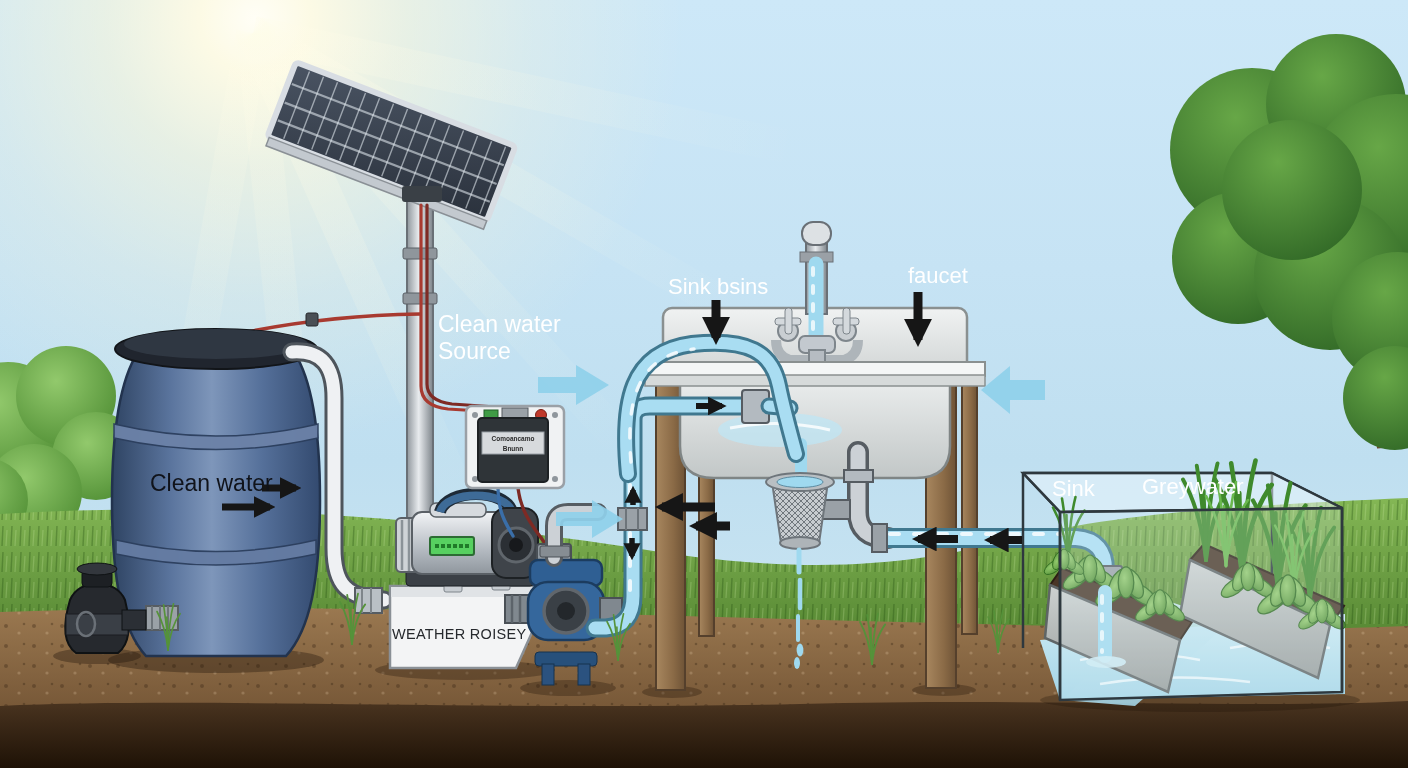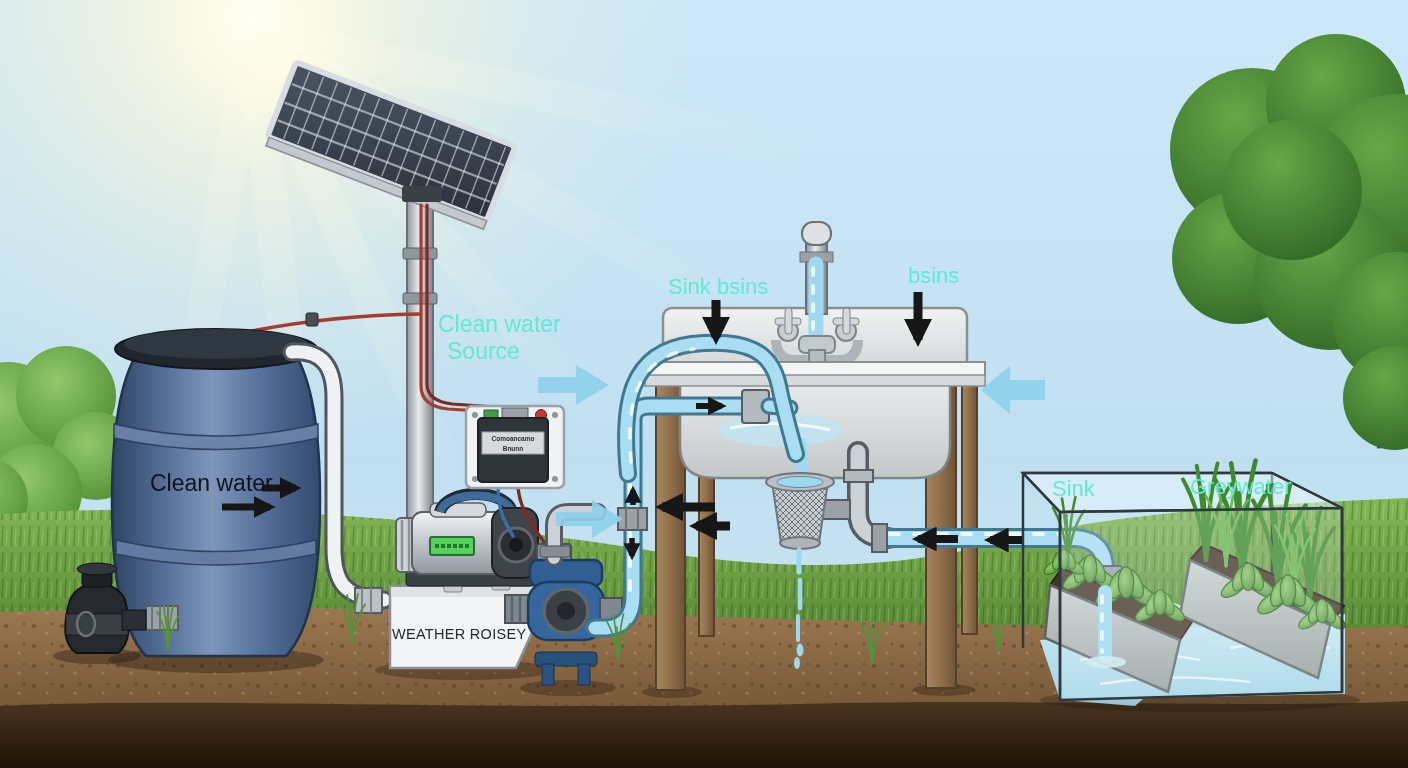--- a/index.html
+++ b/index.html
@@ -7,21 +7,21 @@
          font-family:"Liberation Sans",sans-serif;}
   .sky{position:absolute;inset:0;
        background:linear-gradient(180deg,#cde8f8 0%,#c6e3f4 35%,#bfdff0 60%,#cfe7f2 100%);}
   .sun-glow{position:absolute;inset:0;
        background:radial-gradient(circle at 255px 18px,#fffef6 0px,rgba(255,251,228,.95) 55px,
                   rgba(255,248,214,.55) 150px,rgba(255,246,210,.22) 280px,rgba(255,246,210,0) 430px);}
   .ray{position:absolute;left:253px;top:16px;height:34px;width:640px;
        transform-origin:0 50%;
        background:linear-gradient(90deg,rgba(255,252,232,.55),rgba(255,252,232,0) 88%);}
   svg.art{position:absolute;inset:0;}
-  .lbl{position:absolute;color:#5eead4;white-space:nowrap;}
+  .lbl{position:absolute;color:#ffffff;white-space:nowrap;}
   .lbl-2line span{display:block;}
   .pOut{fill:none;stroke:#40788f;stroke-linecap:round;stroke-linejoin:round;}
   .pIn {fill:none;stroke:#a9ddf2;stroke-linecap:round;stroke-linejoin:round;}
   .pHl {fill:none;stroke:rgba(255,255,255,.8);stroke-linecap:round;stroke-linejoin:round;stroke-dasharray:9 15;}
   .gOut{fill:none;stroke:#565c62;stroke-linecap:round;stroke-linejoin:round;}
   .gIn {fill:none;stroke:#ccd1d6;stroke-linecap:round;stroke-linejoin:round;}
   .wOut{fill:none;stroke:#4e555c;stroke-linecap:round;stroke-linejoin:round;}
   .wIn {fill:none;stroke:#eff1f3;stroke-linecap:round;stroke-linejoin:round;}
   .stream{fill:none;stroke:#9fd9ef;stroke-linecap:round;}
   .streamHl{fill:none;stroke:rgba(255,255,255,.75);stroke-dasharray:7 11;stroke-linecap:round;}
@@ -445,25 +445,25 @@
       <line class="barrow" stroke-width="5.5" x1="632" y1="538" x2="632" y2="556"></line>
       <line class="barrow" stroke-width="9" x1="715" y1="507" x2="662" y2="507"></line>
       <line class="barrow" stroke-width="9" x1="730" y1="526" x2="696" y2="526"></line>
       <line class="barrow" stroke-width="8" x1="958" y1="539" x2="918" y2="539"></line>
       <line class="barrow" stroke-width="8" x1="1022" y1="540" x2="990" y2="540"></line>
     </g>
   </svg>
 
   <div class="lbl lbl-2line" style="left:438px;top:311px;font-size:23px;">
     <span>Clean water</span>
-    <span style="margin-left:9px;">Source</span>
+    <span style="">Source</span>
   </div>
   <div class="lbl" style="left:668px;top:274px;font-size:22px;">Sink bsins</div>
-  <div class="lbl" style="left:908px;top:263px;font-size:22px;">bsins</div>
+  <div class="lbl" style="left:908px;top:263px;font-size:22px;">faucet</div>
   <div class="lbl" style="left:150px;top:470px;font-size:23px;color:#10131a;">Clean water</div>
   <div class="lbl" style="left:1052px;top:476px;font-size:22px;">Sink</div>
-  <div class="lbl" style="left:1142px;top:474px;font-size:22px;margin-left:48px;">Greywater</div>
+  <div class="lbl" style="left:1142px;top:474px;font-size:22px;">Greywater</div>
   <div class="lbl" style="left:392px;top:626px;width:126px;text-align:center;font-size:14.5px;letter-spacing:.3px;color:#26292d;">WEATHER ROISEY</div>
   <div class="lbl" style="left:482px;top:434px;width:62px;text-align:center;font-size:6.5px;line-height:1.5;font-weight:bold;color:#2b2b2b;">
     <span style="display:block;">Comoancamo</span>
     <span style="display:block;">Bnunn</span>
   </div>
 </div>
 
 </body></html>

